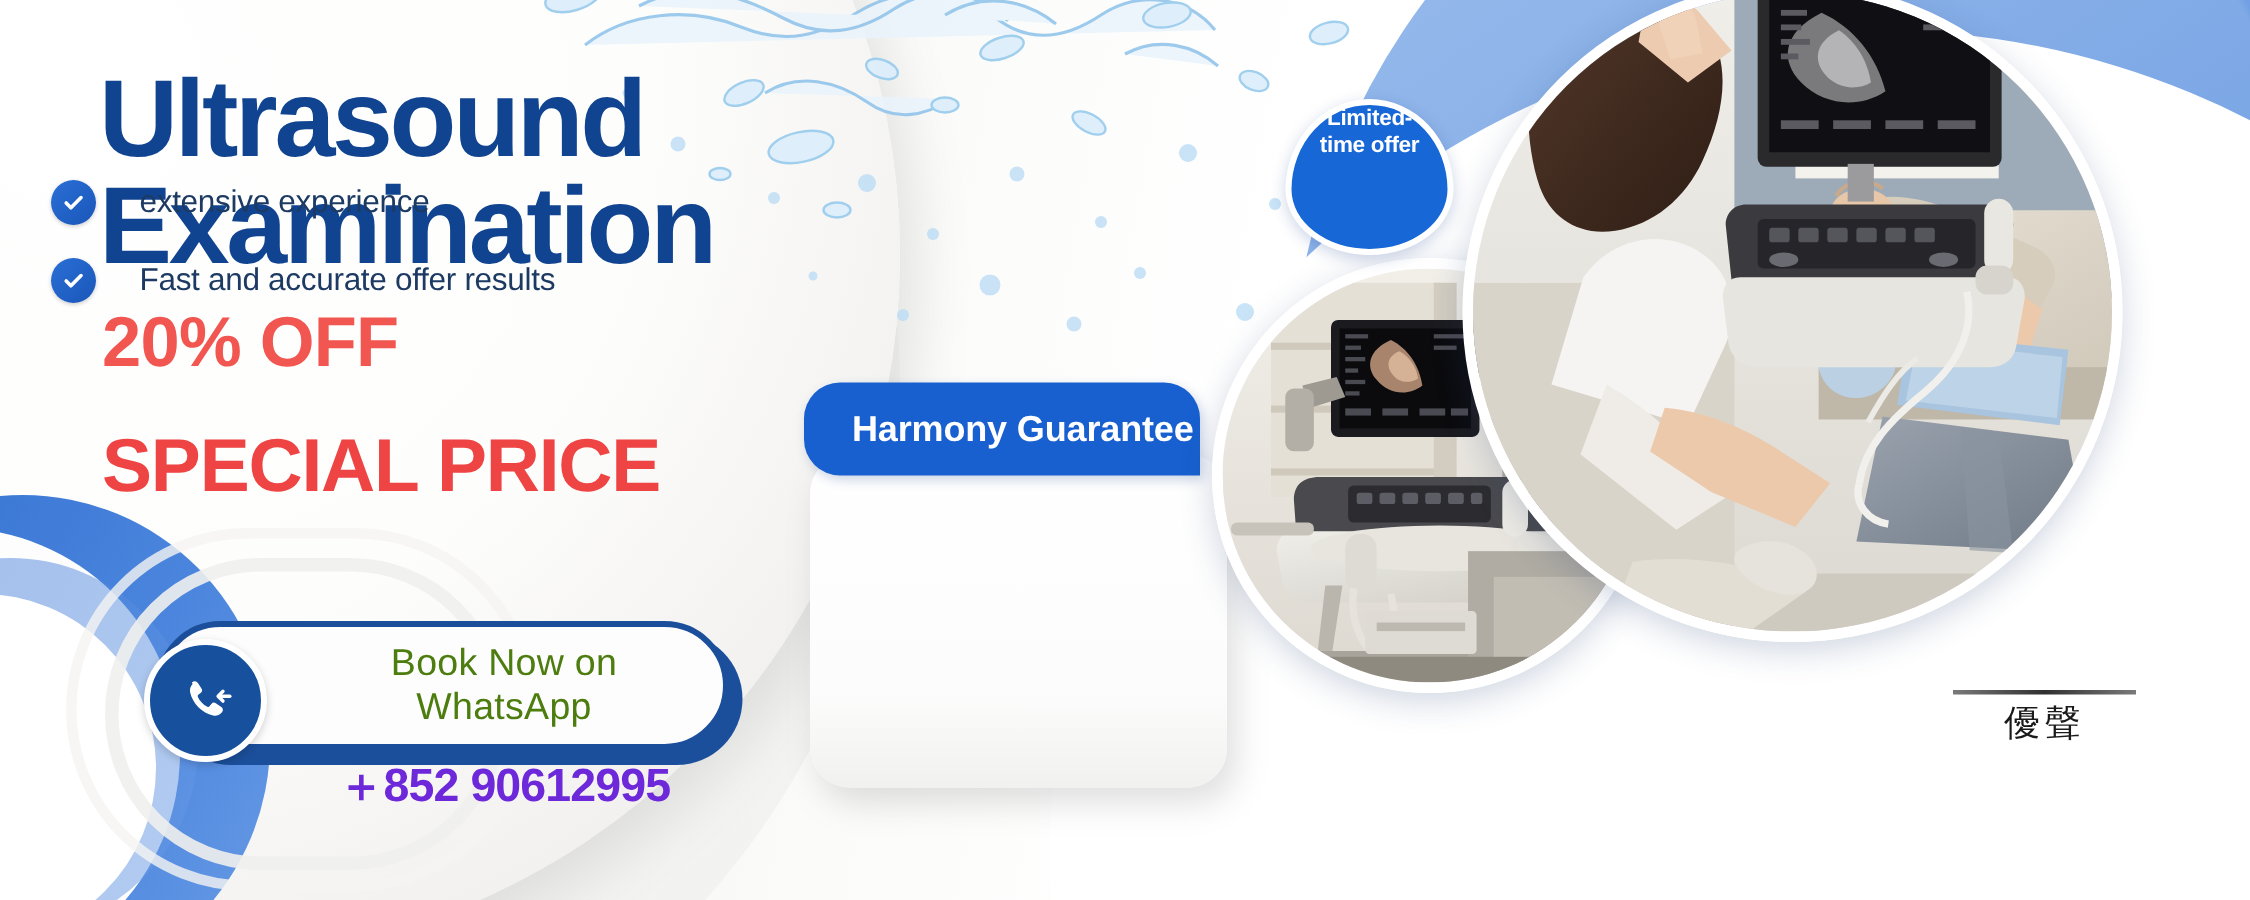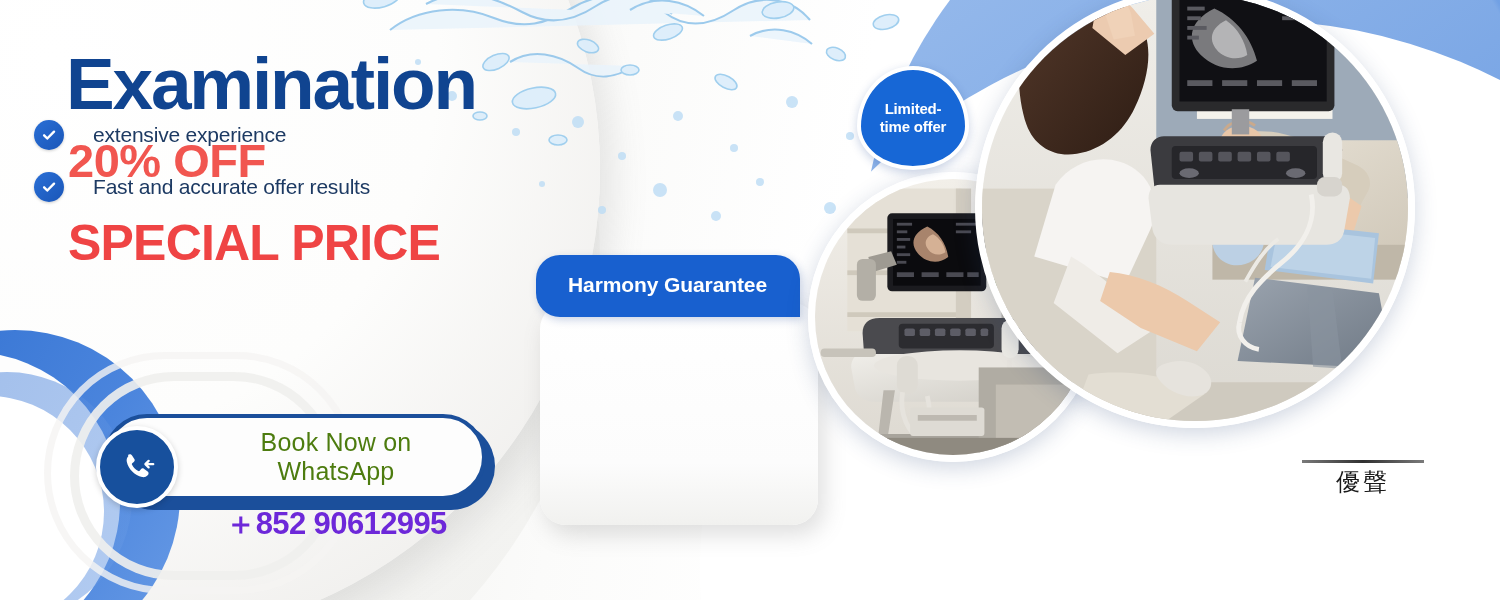--- a/index.html
+++ b/index.html
@@ -181,21 +181,21 @@
   }
   .card-head{
     position:absolute;left:0;top:0;
     width:264px;height:62px;
     background:#1860cf;
     border-radius:24px 24px 0 24px;
     box-shadow:2px 3px 8px rgba(20,60,140,.22);
   }
   .card-head-title{
     position:absolute;left:32px;top:18px;
-    color:#ffffff;font-size:21px;font-weight:700;letter-spacing:-.1px;
+    color:#ffffff;font-size:24px;font-weight:700;letter-spacing:-.1px;
     white-space:nowrap;
   }
   .card-list{
     position:absolute;left:34px;top:120px;
     z-index:26;
   }
   .bullet{
     display:flex;align-items:center;
     margin-bottom:22px;
     white-space:nowrap;
@@ -213,21 +213,21 @@
   }
 
   
   .badge{
     position:absolute;left:857px;top:66px;z-index:40;
     width:112px;height:104px;
     background:#1767d6;
     border:4px solid #ffffff;
     box-sizing:border-box;
     border-radius:50% 50% 50% 50%/58% 58% 42% 42%;
-    display:flex;align-items:center;justify-content:center;
+    display:flex;justify-content:center;
     box-shadow:0 3px 10px rgba(20,60,140,.22);
   }
   .badge-text{
     color:#ffffff;font-size:15px;font-weight:700;
     text-align:center;line-height:1.18;letter-spacing:-.2px;
   }
 
   
   .photo{
     position:absolute;border-radius:50%;overflow:hidden;
@@ -329,20 +329,21 @@
       <circle cx="330" cy="220" r="7"></circle>
         <circle cx="386" cy="246" r="5"></circle>
       <circle cx="272" cy="240" r="4"></circle>
         <circle cx="430" cy="212" r="4"></circle>
       <circle cx="500" cy="238" r="6"></circle>
         <circle cx="212" cy="214" r="3"></circle>
     </g>
   </svg>
 
   <div class="headline">
+    <div class="title-1">Ultrasound</div>
     <div class="title-2">Examination</div>
     <div class="discount">20% OFF</div>
     <div class="special">SPECIAL PRICE</div>
   </div>
 
   <div class="wa-wrap">
     <div class="wa-shadow"></div>
     <div class="wa-pill"></div>
     <div class="wa-icon">
       <svg viewBox="0 0 44 44" width="42" height="42" fill="none">

